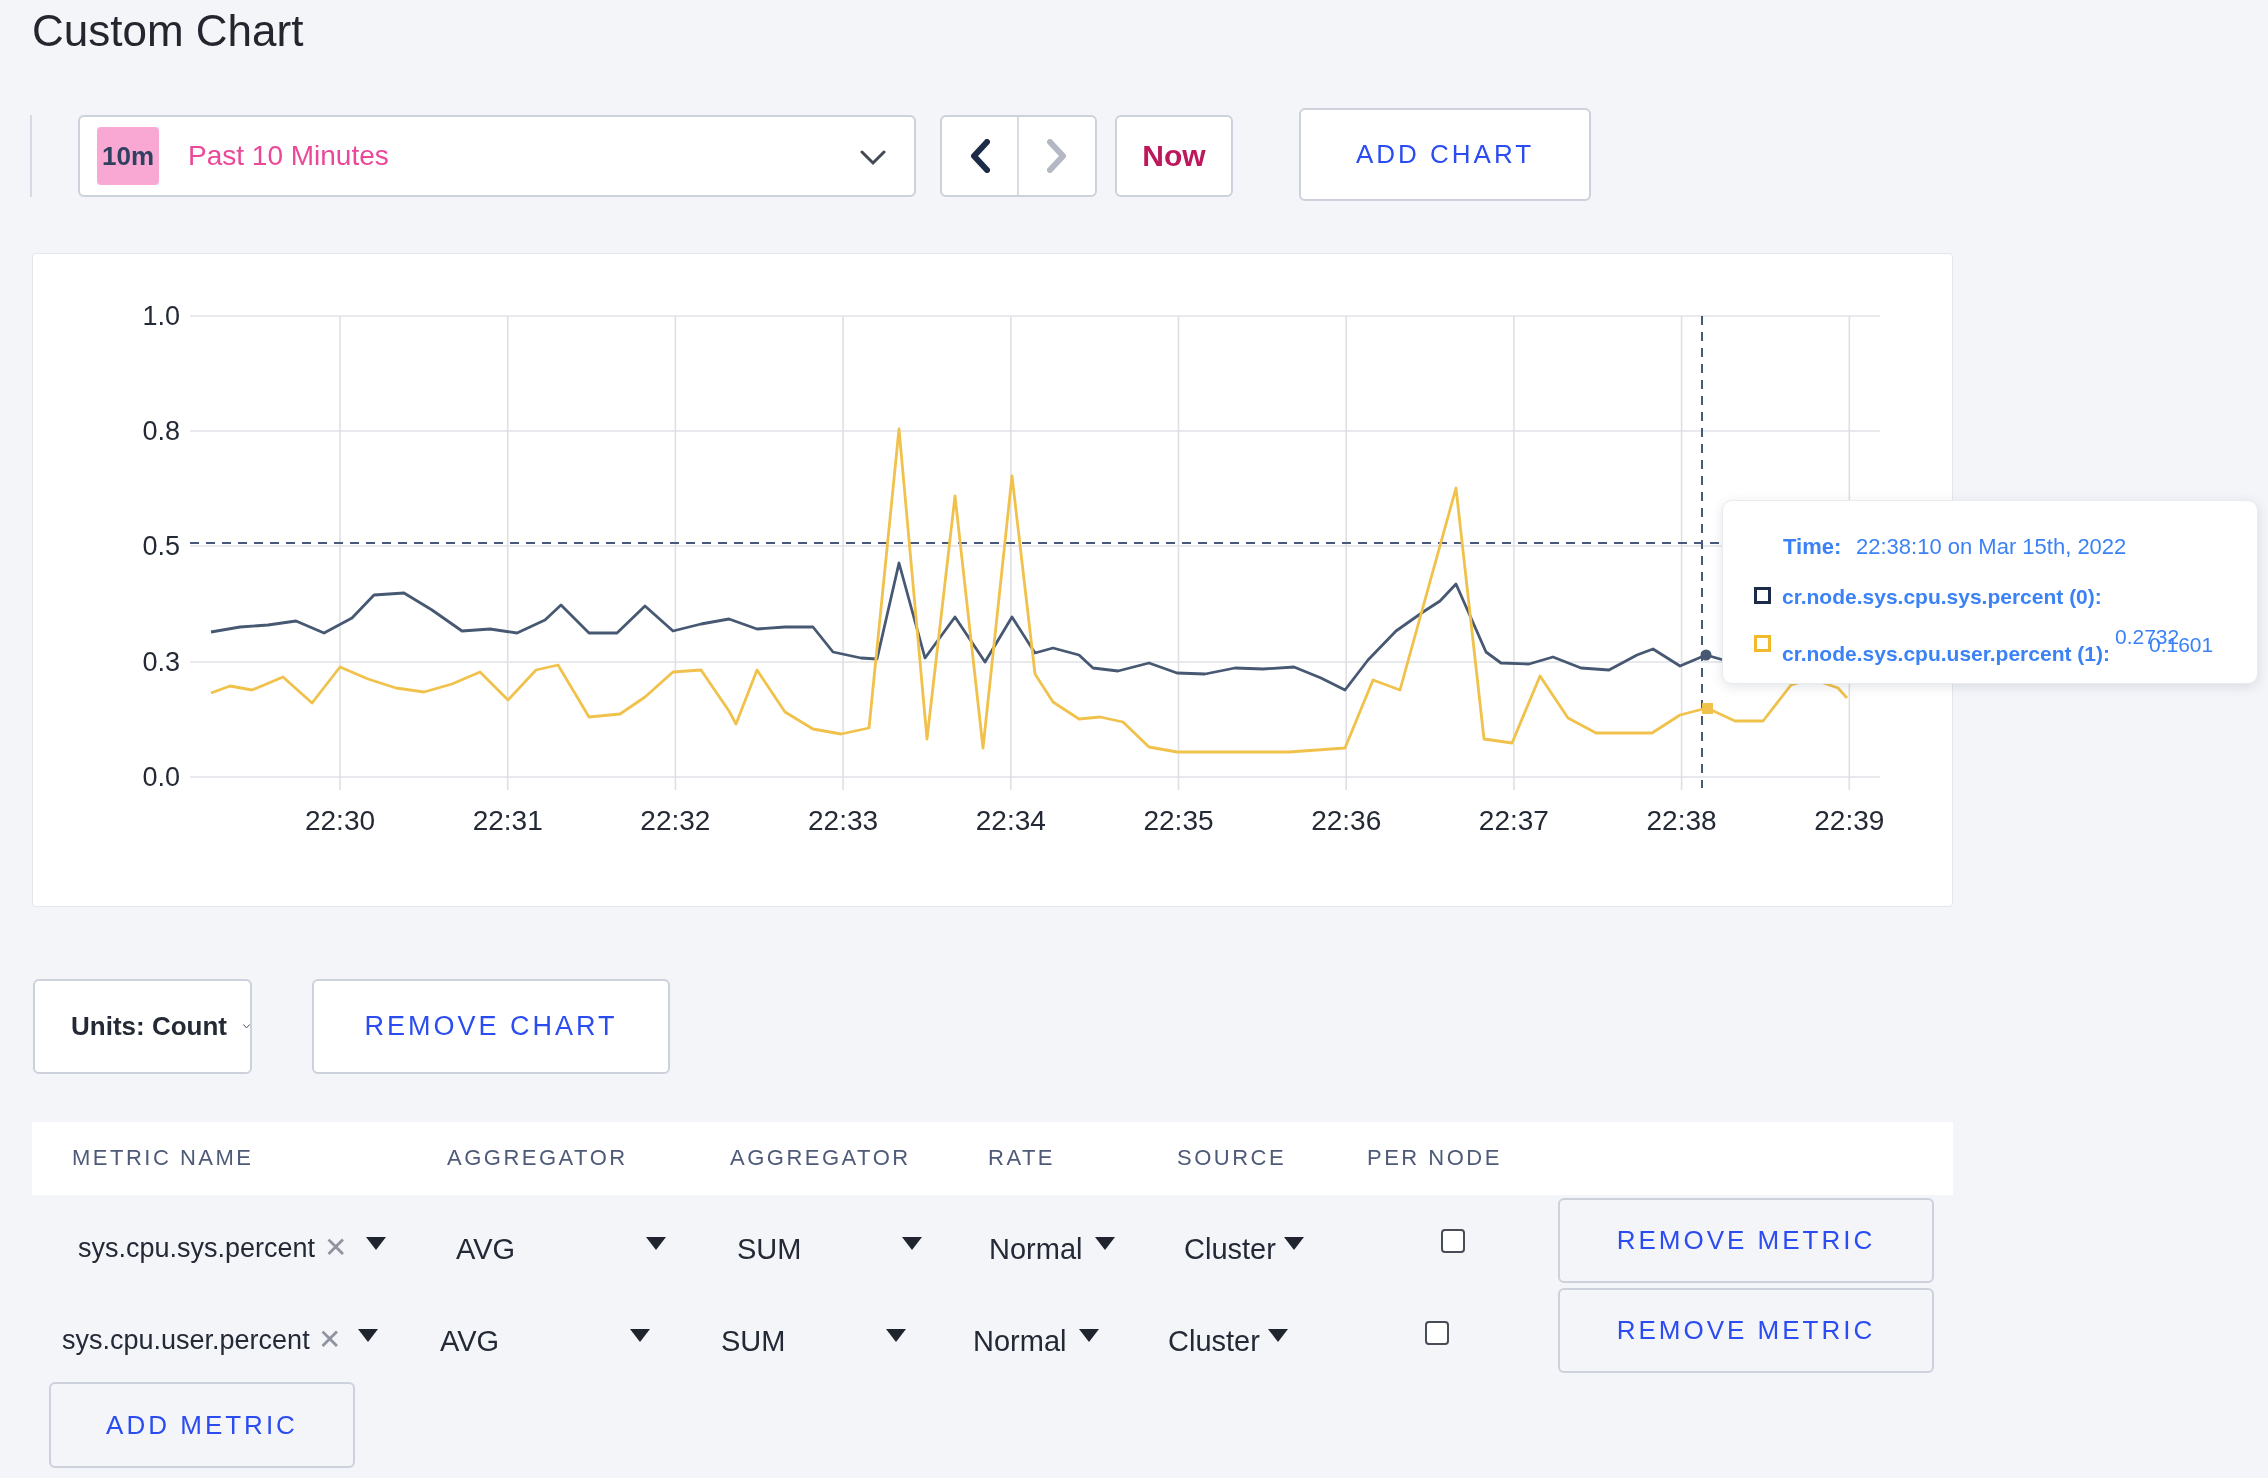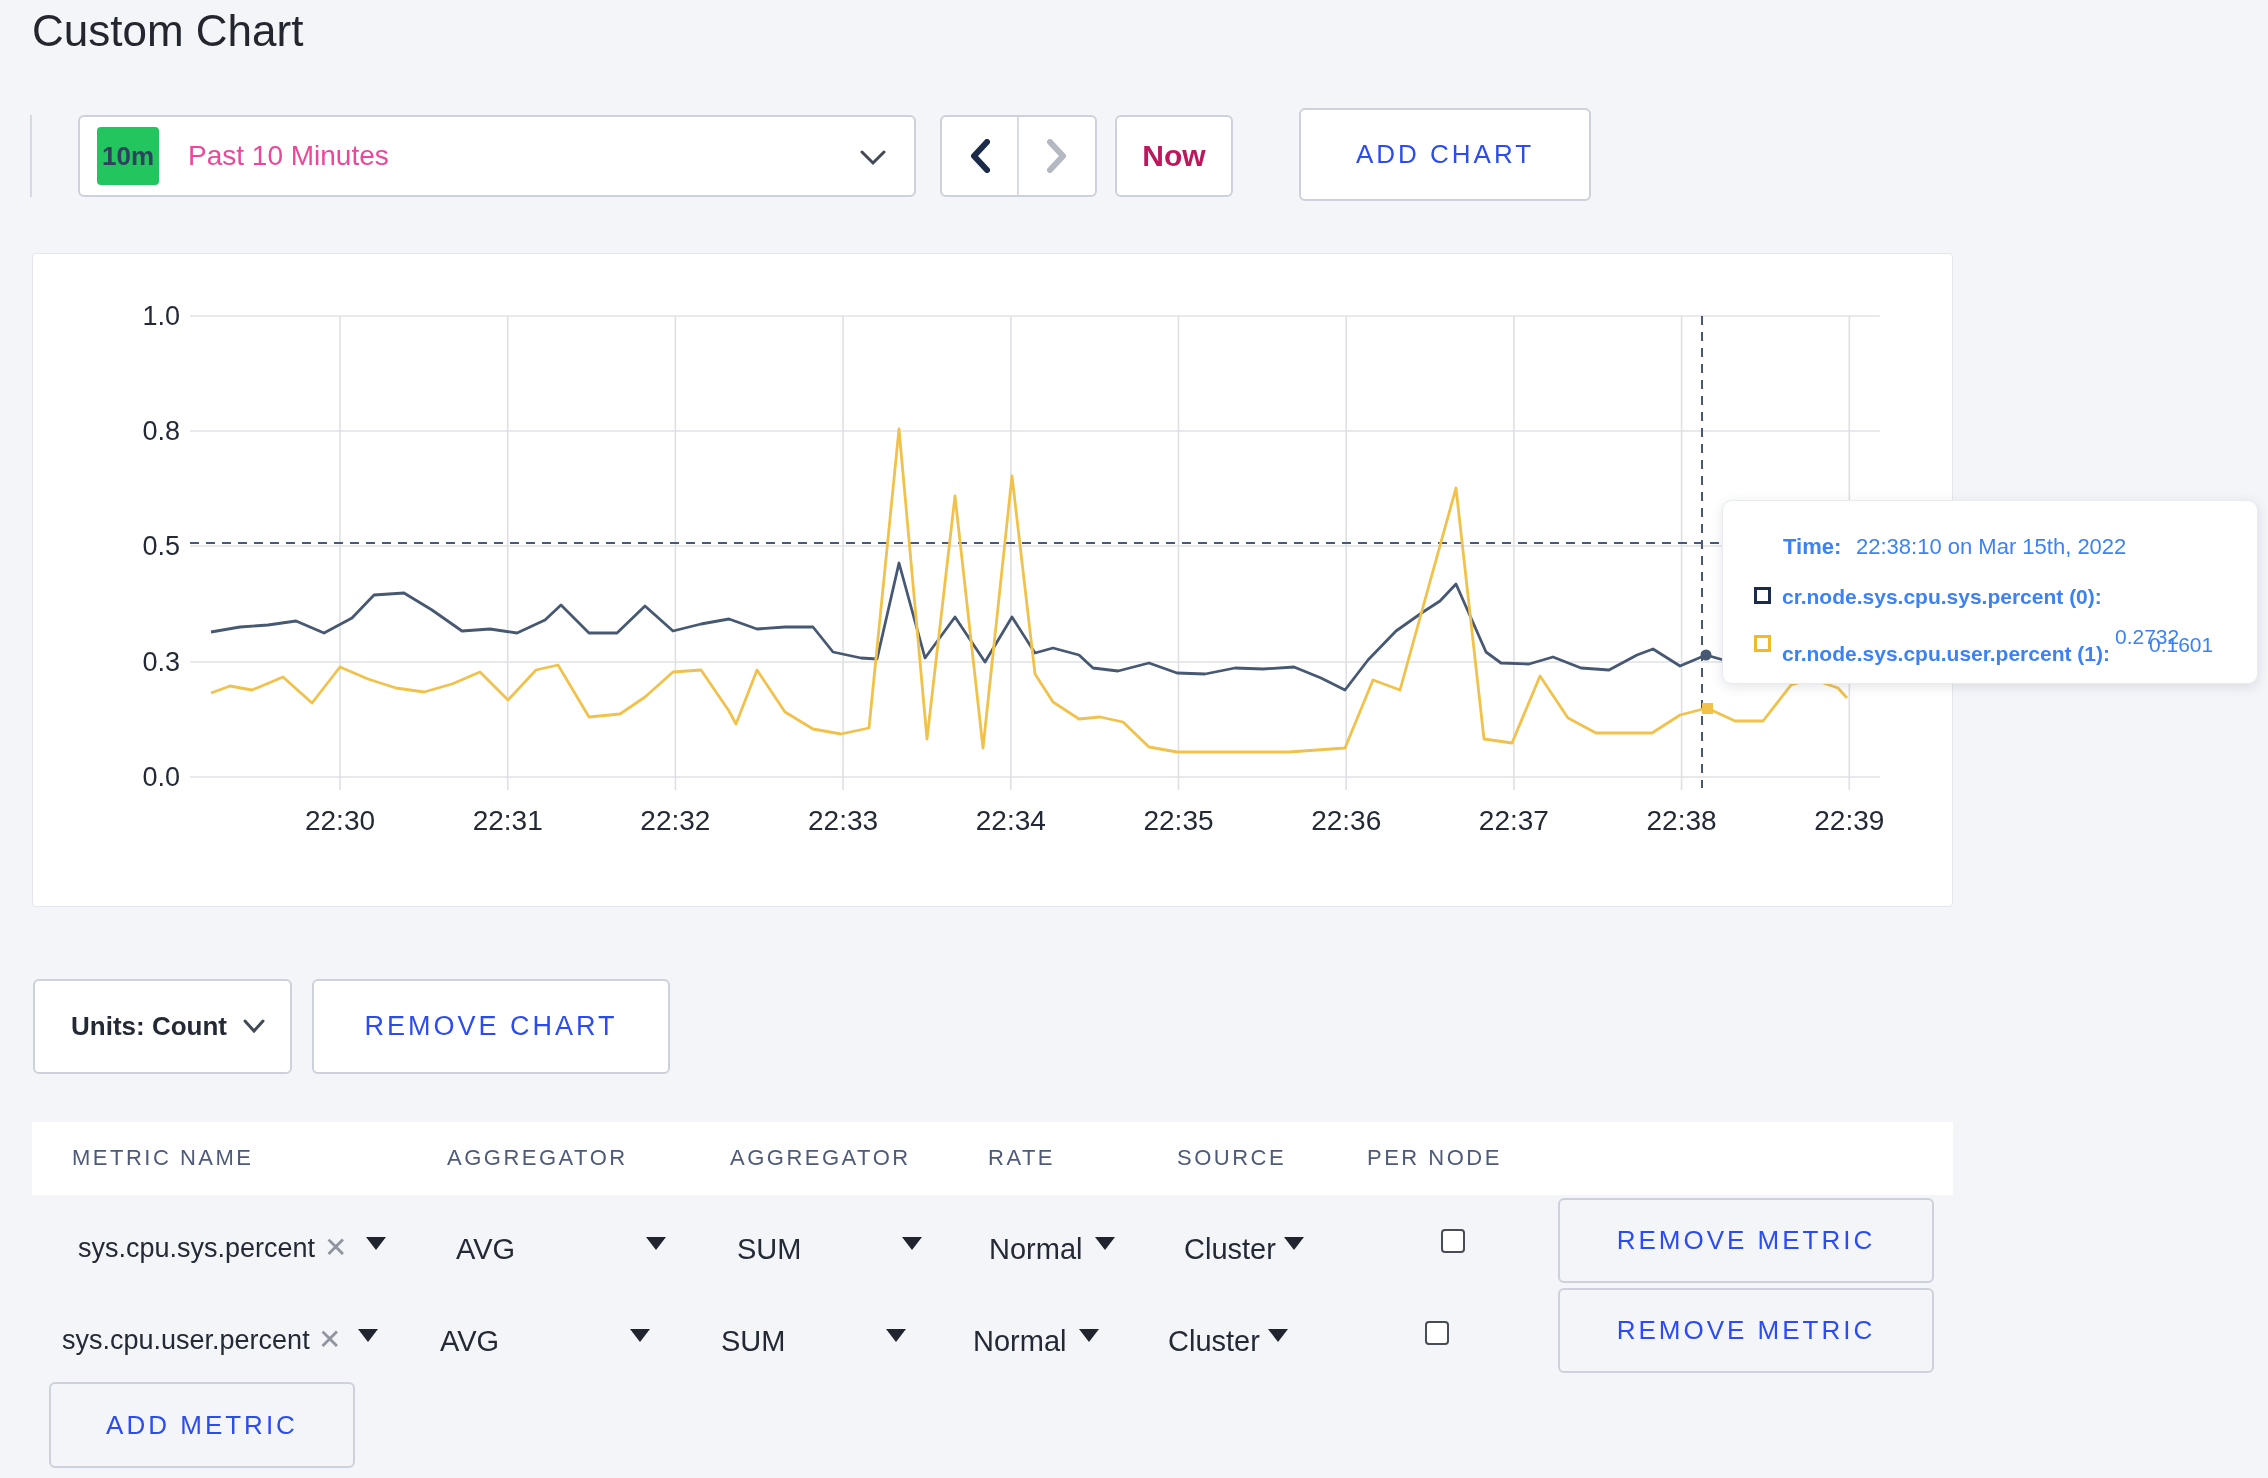--- a/index.html
+++ b/index.html
@@ -10,21 +10,21 @@
   .caret { width:0; height:0; border-left:10px solid transparent; border-right:10px solid transparent; border-top:13px solid #20242e; display:inline-block; }
 </style>
 </head>
 <body>
 
 <div class="abs" style="left:32px; top:6px; font-size:44px; color:#23262e;">Custom Chart</div>
 
 <div class="abs" style="left:30px; top:115px; width:2px; height:82px; background:#d5d9e3;"></div>
 
 <div class="abs btn" style="left:78px; top:115px; width:838px; height:82px; justify-content:flex-start;">
-  <div style="margin-left:17px; width:62px; height:58px; background:#22c55e; border-radius:4px; display:flex; align-items:center; justify-content:center; font-size:26px; font-weight:bold; color:#30415f;">10m</div>
+  <div style="margin-left:17px; width:62px; height:58px; background:#f9a8d4; border-radius:4px; display:flex; align-items:center; justify-content:center; font-size:26px; font-weight:bold; color:#30415f;">10m</div>
   <div style="margin-left:29px; font-size:28px; color:#ec4899;">Past 10 Minutes</div>
   <svg class="abs" style="right:28px; top:32px;" width="26" height="18" viewBox="0 0 26 18">
       <path d="M2 3 L13 14 L24 3" fill="none" stroke="#424854" stroke-width="3" stroke-linecap="round"></path>
     </svg>
 </div>
 
 <div class="abs btn" style="left:940px; top:115px; width:157px; height:82px; padding:0;">
   <div style="width:78px; height:100%; display:flex; align-items:center; justify-content:center; border-right:2px solid #d9dce4;">
     <svg width="20" height="34" viewBox="0 0 20 34">
         <path d="M17 3 L4 17 L17 31" fill="none" stroke="#1c2b47" stroke-width="6" stroke-linecap="round" stroke-linejoin="round"></path>
@@ -106,21 +106,21 @@
   <div class="abs" style="left:60px; top:33px; font-size:22px;"><b>Time:</b></div>
   <div class="abs" style="left:133px; top:33px; font-size:22px;">22:38:10 on Mar 15th, 2022</div>
   <div class="abs" style="left:31px; top:86px; width:17px; height:17px; border:3px solid #1c2b47;"></div>
   <div class="abs" style="left:59px; top:84px;"><b>cr.node.sys.cpu.sys.percent (0):</b></div>
   <div class="abs" style="left:392px; top:84px;margin-top:40px;">0.2732</div>
   <div class="abs" style="left:31px; top:134px; width:17px; height:17px; border:3px solid #f0ba2a;"></div>
   <div class="abs" style="left:59px; top:141px;"><b>cr.node.sys.cpu.user.percent (1):</b></div>
   <div class="abs" style="left:426px; top:132px;">0.1601</div>
 </div>
 
-<div class="abs btn" style="left:33px; top:979px; width:259px; height:95px; justify-content:flex-start; white-space:nowrap;">
+<div class="abs btn" style="left:33px; top:979px; width:219px; height:95px; justify-content:flex-start; white-space:nowrap;">
   <div style="margin-left:36px; font-size:26px; font-weight:bold; color:#242a35;">Units: Count</div>
   <svg style="margin-left:16px;" width="22" height="15" viewBox="0 0 22 15">
       <path d="M2 2 L11 12 L20 2" fill="none" stroke="#424854" stroke-width="3" stroke-linecap="round"></path>
     </svg>
 </div>
 <div class="abs btn" style="left:312px; top:979px; width:358px; height:95px;">
   <div class="bluetext" style="font-size:27px;">REMOVE CHART</div>
 </div>
 
 <div class="abs" style="left:32px; top:1122px; width:1921px; height:73px; background:#fff;"></div>

